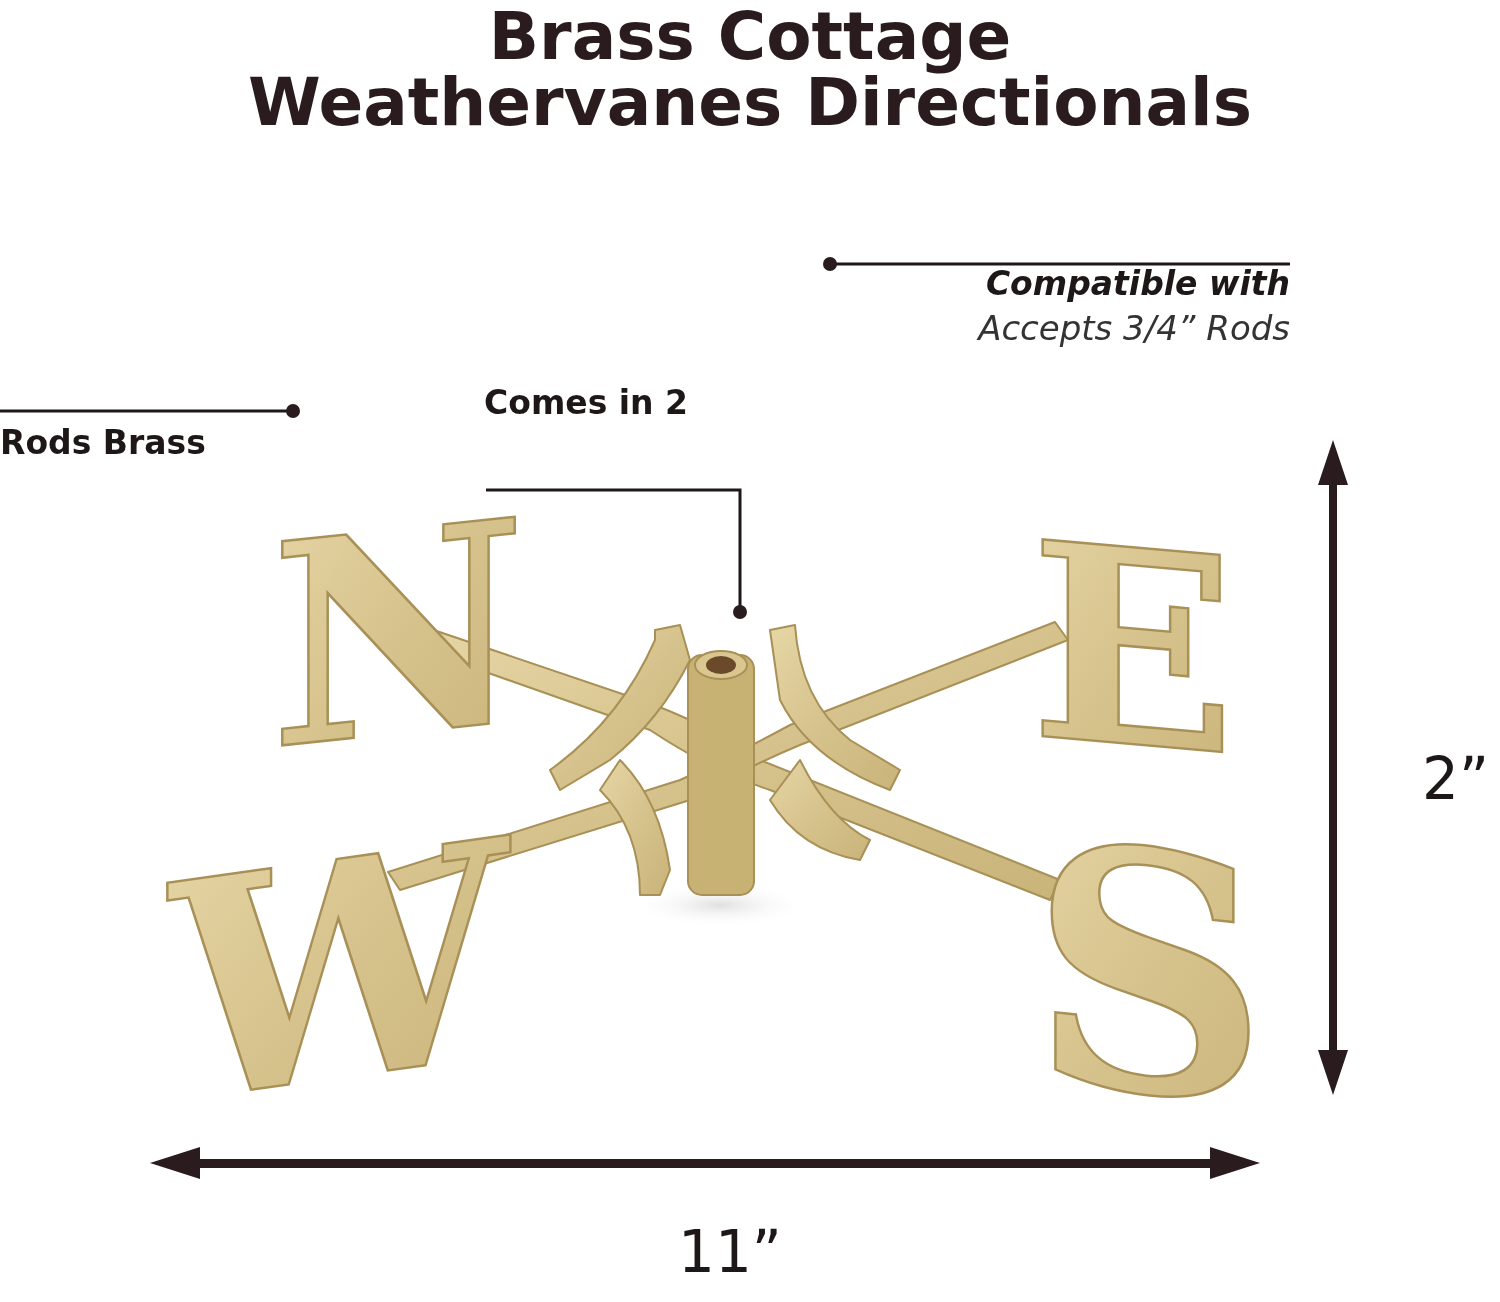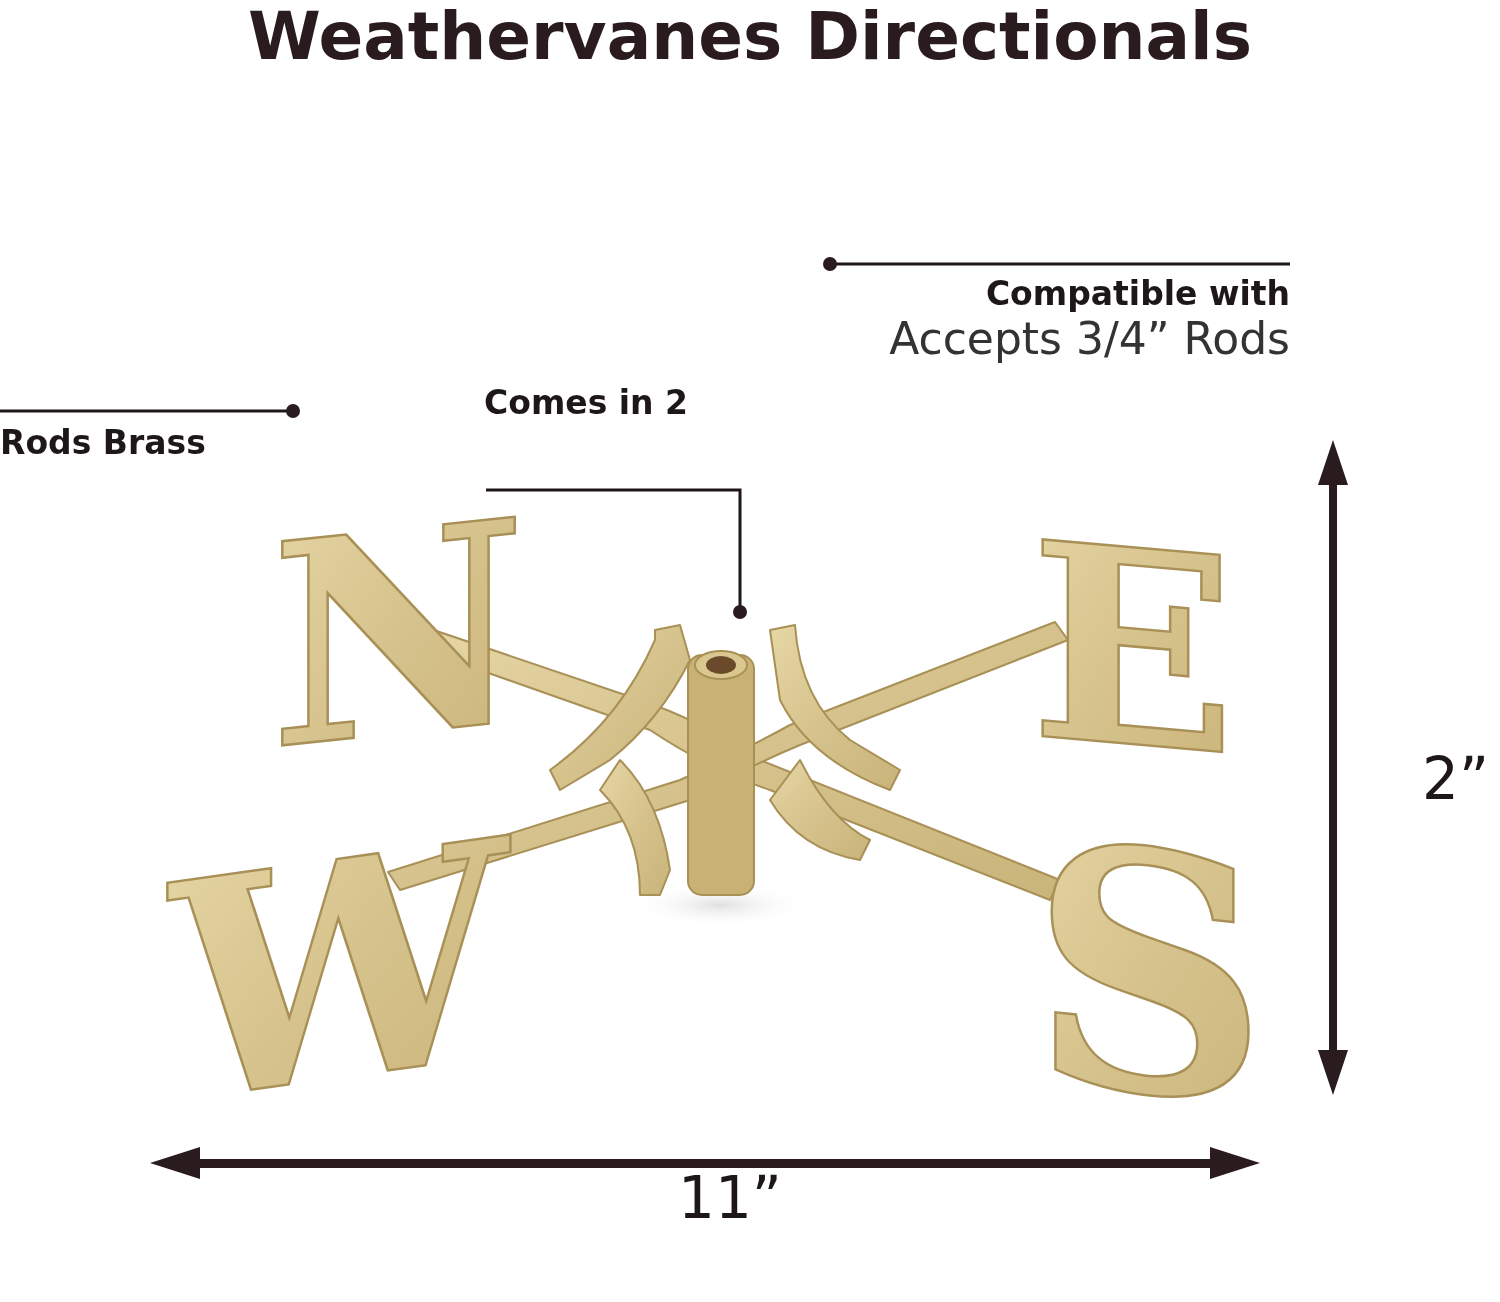--- a/index.html
+++ b/index.html
@@ -4,30 +4,31 @@
   <style>
     html, body { margin: 0; padding: 0; background: #ffffff; }
     body { width: 1500px; height: 1302px; position: relative; overflow: hidden;
            font-family: "Liberation Sans", "DejaVu Sans", sans-serif; color: #231a1c; }
     .title { position: absolute; left: 0; width: 1500px; top: 4px; text-align: center;
              font-family: "DejaVu Sans", sans-serif; font-weight: bold; font-size: 66px;
              line-height: 66px; color: #2a1c1e; letter-spacing: 0px; }
     .title div { white-space: nowrap; }
     .callout-text { position: absolute; font-family: "DejaVu Sans", sans-serif; font-weight: bold;
                     font-size: 33px; line-height: 45px; color: #1e1718; white-space: nowrap; }
-    .callout-light { font-weight: normal; color: #333; font-size: 44px; }
+    .callout-light { font-weight: normal; color: #333; font-size: 34px; }
     .right { text-align: right; }
     .dim-label { position: absolute; font-family: "DejaVu Sans", sans-serif; font-weight: normal;
                  font-size: 58px; color: #1e1718; white-space: nowrap; }
     svg { position: absolute; left: 0; top: 0; }
   </style>
 </head>
 <body>
 
 <div class="title">
+  <div>Brass Cottage</div>
   <div>Weathervanes Directionals</div>
 </div>
 
 <svg width="1500" height="1302" viewBox="0 0 1500 1302">
   <defs>
     <linearGradient id="brass" x1="0" y1="0" x2="1" y2="1">
       <stop offset="0" stop-color="#e6d7a6"></stop>
       <stop offset="0.5" stop-color="#d6c28c"></stop>
       <stop offset="1" stop-color="#c9b47a"></stop>
     </linearGradient>
@@ -78,27 +79,27 @@
     <polygon points="1333,1095 1348,1050 1318,1050" fill="#2a1c1e"></polygon>
   </g>
 
   <g>
     <rect x="185" y="1159" width="1045" height="9" fill="#2a1c1e"></rect>
     <polygon points="150,1163 200,1147 200,1179" fill="#2a1c1e"></polygon>
     <polygon points="1260,1163 1210,1147 1210,1179" fill="#2a1c1e"></polygon>
   </g>
 </svg>
 
-<div class="callout-text right" style="right: 210px; top: 271px;">
+<div class="callout-text right" style="right: 210px; top: 261px; font-style: italic;">
   <div>Compatible with</div>
   <div class="callout-light">Accepts 3/4” Rods</div>
 </div>
 
 <div class="callout-text" style="left: 0px; top: 420px;">
   <div>Rods Brass</div>
 </div>
 
 <div class="callout-text" style="left: 484px; top: 380px;">
   <div>Comes in 2</div>
 </div>
 
 <div class="dim-label" style="left: 1422px; top: 745px;">2”</div>
-<div class="dim-label" style="left: 678px; top: 1164px;">11”</div>
+<div class="dim-label" style="left: 678px; top: 1218px;">11”</div>
 
 </body></html>

